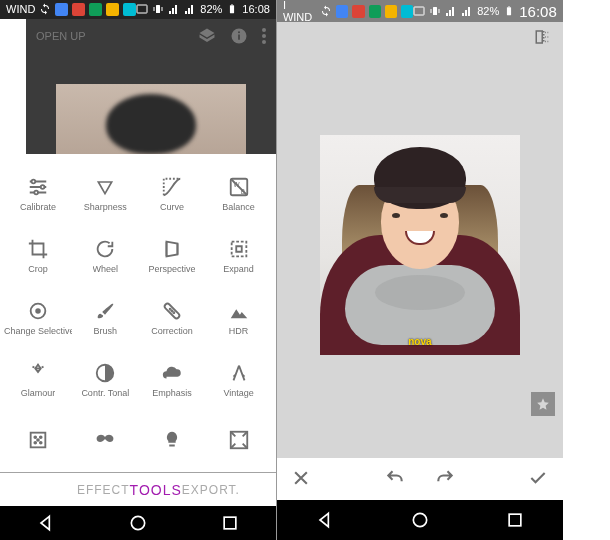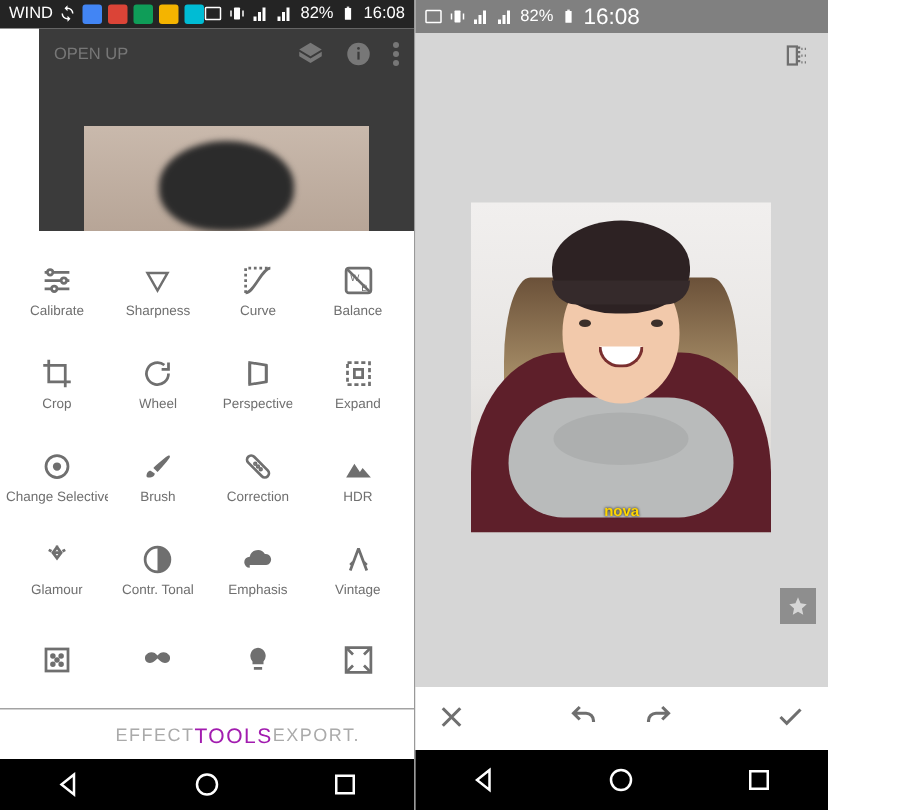--- a/index.html
+++ b/index.html
@@ -1,17 +1,17 @@
 <!DOCTYPE html>
 <html><head>
 <meta charset="utf-8">
 <style>
   * { margin: 0; padding: 0; box-sizing: border-box; }
   body { font-family: -apple-system, Helvetica, Arial, sans-serif; background: #fff; width: 610px; height: 540px; overflow: hidden; }
-  .wrap { display: flex; width: 552px; height: 540px; }
+  .wrap { display: flex; width: 500px; height: 540px; }
   .pane { position: relative; display: flex; flex-direction: column; }
   .left { width: 301px; }
   .right { width: 309px; border-left: 1px solid #999; }
 
   
   .status { height: 22px; display: flex; align-items: center; justify-content: space-between; color: #fff; font-size: 11px; padding: 0 6px; }
   .status.left-s { background: #242424; }
   .status.right-s { background: #808080; }
   .status .sl, .status .sr { display: flex; align-items: center; gap: 4px; }
   .status .ico { width: 12px; height: 12px; display: inline-flex; align-items: center; justify-content: center; }
@@ -354,20 +354,33 @@
       <span class="n-ico">
           <svg width="20" height="20" viewBox="0 0 24 24" fill="none" stroke="#fff" stroke-width="2">
             <rect x="5" y="5" width="14" height="14"></rect>
           </svg>
         </span>
     </div>
   </div>
 
   <div class="pane right">
     <div class="status right-s">
+      <div class="sl">
+        <span>I WIND</span>
+        <span class="ico">
+            <svg viewBox="0 0 24 24" width="12" height="12" fill="#fff">
+              <path d="M12 4V1L8 5l4 4V6a6 6 0 016 6h2a8 8 0 00-8-8zm0 14a6 6 0 01-6-6H4a8 8 0 008 8v3l4-4-4-4v3z"></path>
+            </svg>
+          </span>
+        <span class="app-ico sq-b"></span>
+        <span class="app-ico sq-r"></span>
+        <span class="app-ico sq-g"></span>
+        <span class="app-ico sq-y"></span>
+        <span class="app-ico sq-c"></span>
+      </div>
       <div class="sr">
         <span class="ico">
             <svg viewBox="0 0 24 24" width="14" height="12" fill="#fff">
               <rect x="2" y="4" width="20" height="16" rx="1" fill="none" stroke="#fff" stroke-width="2"></rect>
             </svg>
           </span>
         <span class="ico">
             <svg viewBox="0 0 24 24" width="12" height="12" fill="#fff">
               <rect x="8" y="4" width="8" height="16" rx="1"></rect>
               <path d="M4 8v8M20 8v8" stroke="#fff" stroke-width="2"></path>

